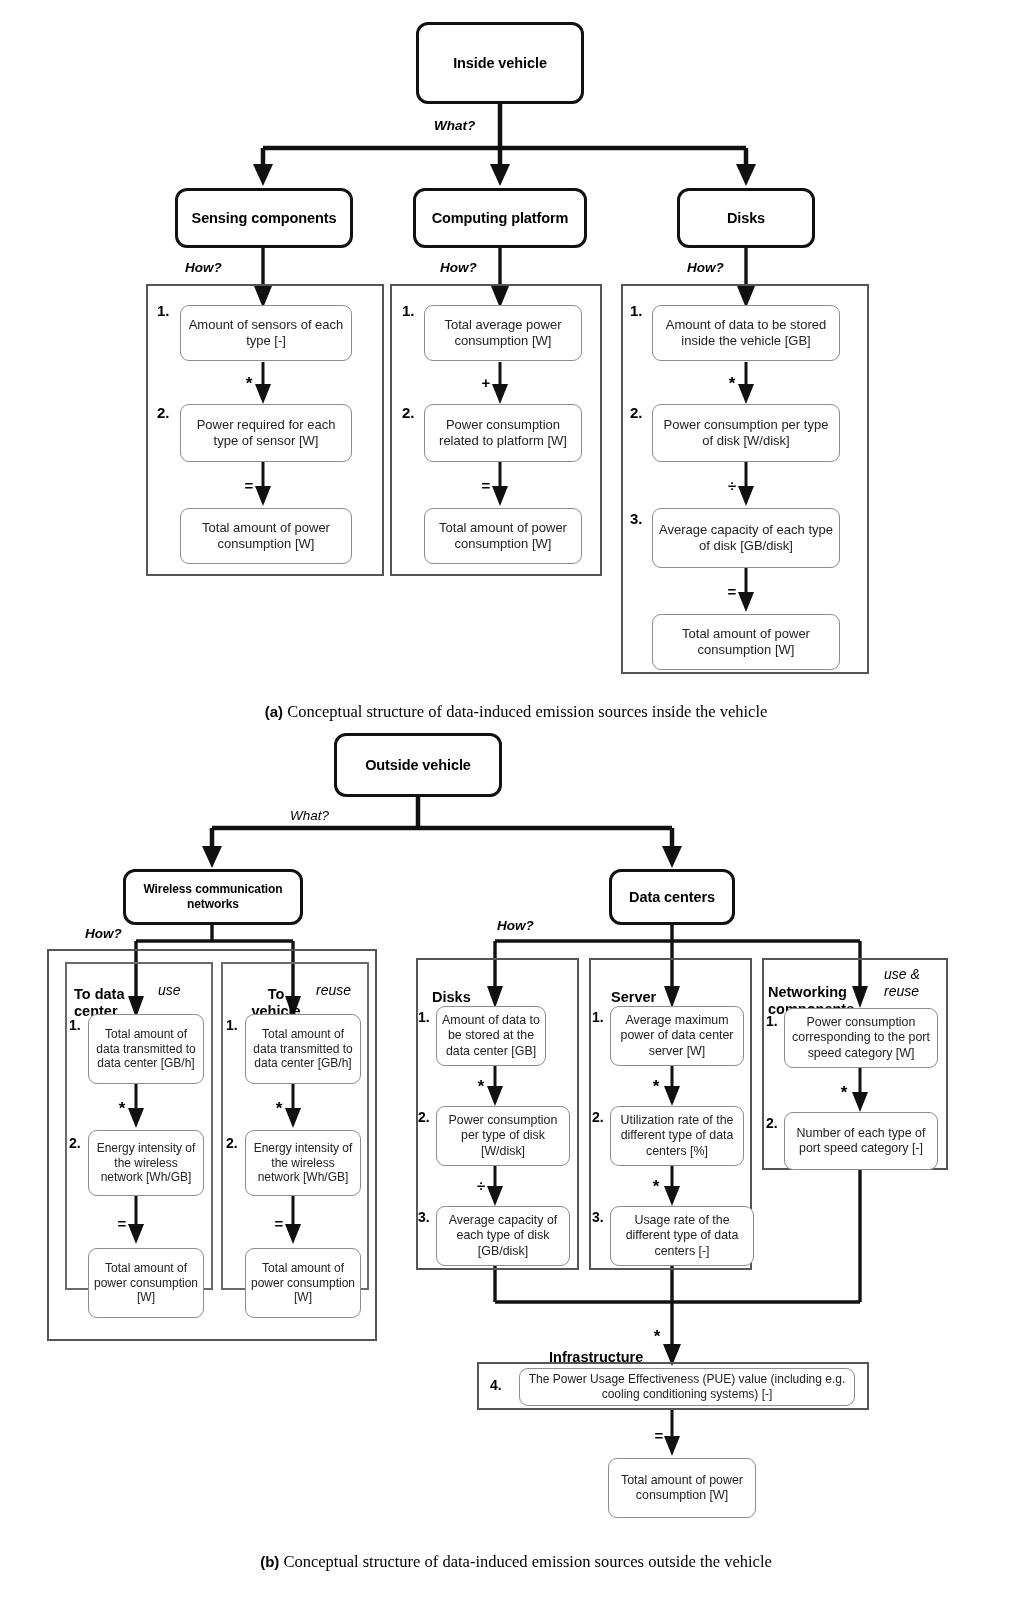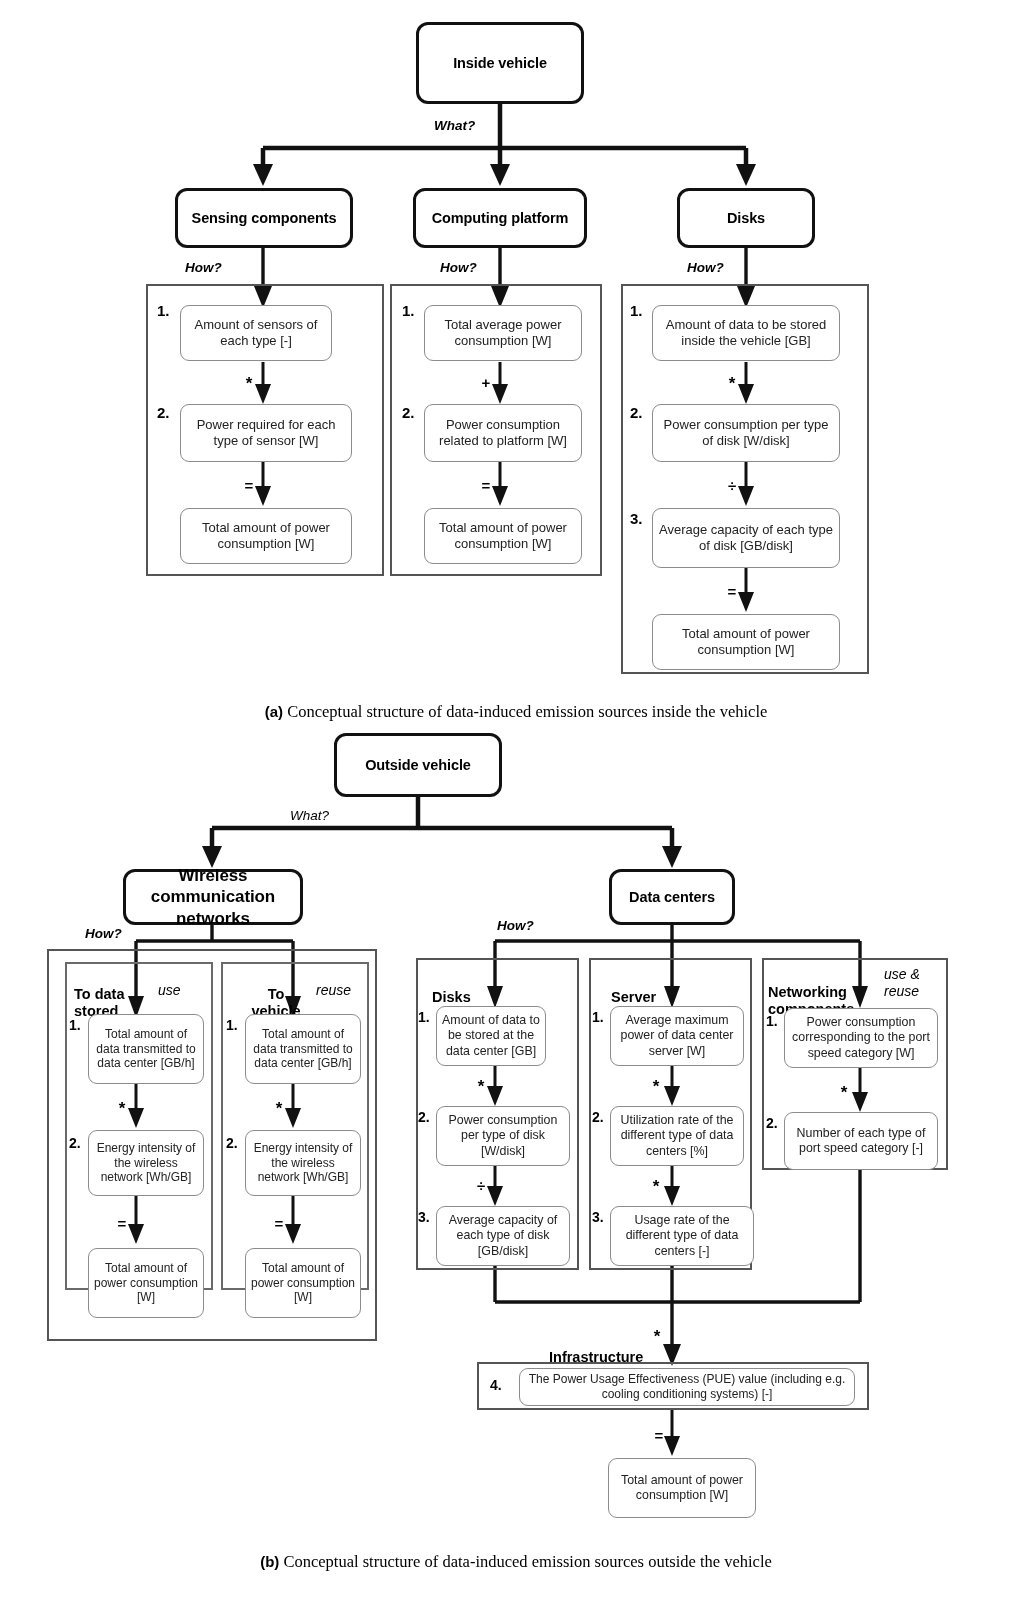--- a/index.html
+++ b/index.html
@@ -130,21 +130,21 @@
   <div class="abs edge-label" style="left:185px;top:260px;"><span>How?</span></div>
   <div class="abs edge-label" style="left:440px;top:260px;"><span>How?</span></div>
   <div class="abs edge-label" style="left:687px;top:260px;"><span>How?</span></div>
 
   <div class="abs frame" style="left:146px;top:284px;width:238px;height:292px;"></div>
   <div class="abs frame" style="left:390px;top:284px;width:212px;height:292px;"></div>
   <div class="abs frame" style="left:621px;top:284px;width:248px;height:390px;"></div>
 
   <div class="abs num" style="left:157px;top:303px;">
     <span>1.</span></div>
-  <div class="abs leaf" style="left:180px;top:305px;width:152px;height:56px;">
+  <div class="abs leaf" style="left:180px;top:305px;width:172px;height:56px;">
     <span>Amount of sensors of each type [-]</span>
     </div>
 
   <div class="abs op star" style="left:241px;top:375px;width:16px;">
     <span>*</span></div>
 
   <div class="abs num" style="left:157px;top:405px;">
     <span>2.</span></div>
   <div class="abs leaf" style="left:180px;top:404px;width:172px;height:58px;">
     <span>Power required for each type of sensor [W]</span>
@@ -277,37 +277,37 @@
   </svg>
 
   <div class="abs node-top" style="left:334px;top:733px;width:168px;height:64px;">
     <span>Outside vehicle</span>
   </div>
 
   <div class="abs edge-label plain" style="left:290px;top:808px;">
     <span>What?</span>
   </div>
 
-  <div class="abs node-top" style="left:123px;top:869px;width:180px;height:56px;font-size:17px;">
+  <div class="abs node-top" style="left:123px;top:869px;width:180px;height:56px;font-size:12px;">
     <span>Wireless communication networks</span>
   </div>
   <div class="abs node-top" style="left:609px;top:869px;width:126px;height:56px;">
     <span>Data centers</span>
   </div>
 
   <div class="abs edge-label" style="left:85px;top:926px;"><span>How?</span></div>
   <div class="abs edge-label" style="left:497px;top:918px;"><span>How?</span></div>
 
   <div class="abs frame" style="left:47px;top:949px;width:330px;height:392px;"></div>
   <div class="abs frame-inner" style="left:65px;top:962px;width:148px;height:328px;"></div>
   <div class="abs frame-inner" style="left:221px;top:962px;width:148px;height:328px;"></div>
 
   <div class="abs col-head" style="left:74px;top:968px;width:78px;">
     <div>To data</div>
-    <div>stored</div>
+    <div>center</div>
   </div>
   <div class="abs mode-label" style="left:158px;top:982px;">
     <span>use</span></div>
 
   <div class="abs num sm" style="left:69px;top:1018px;">
     <span>1.</span></div>
   <div class="abs leaf tiny" style="left:88px;top:1014px;width:116px;height:70px;">
     <span>Total amount of data transmitted to data center [GB/h]</span>
     </div>
 

